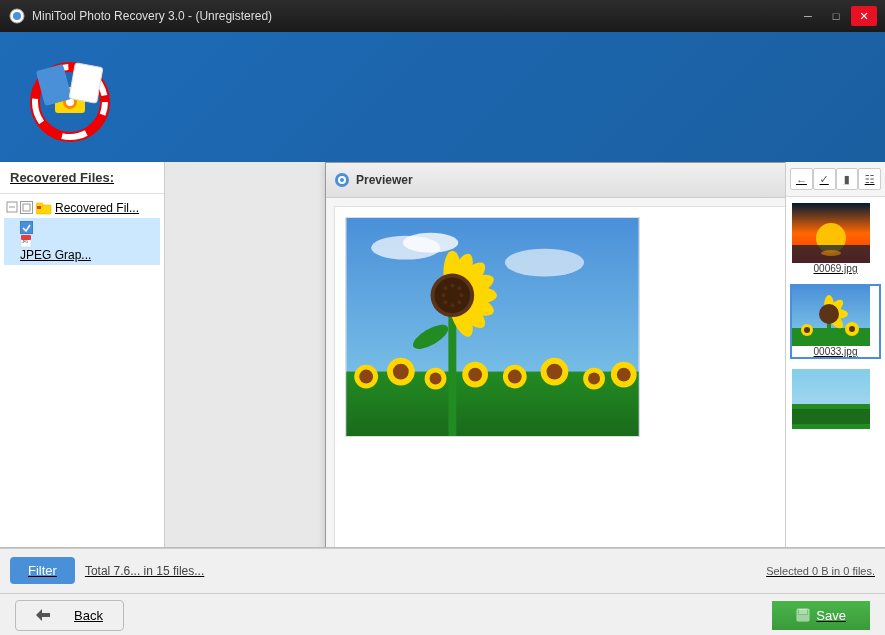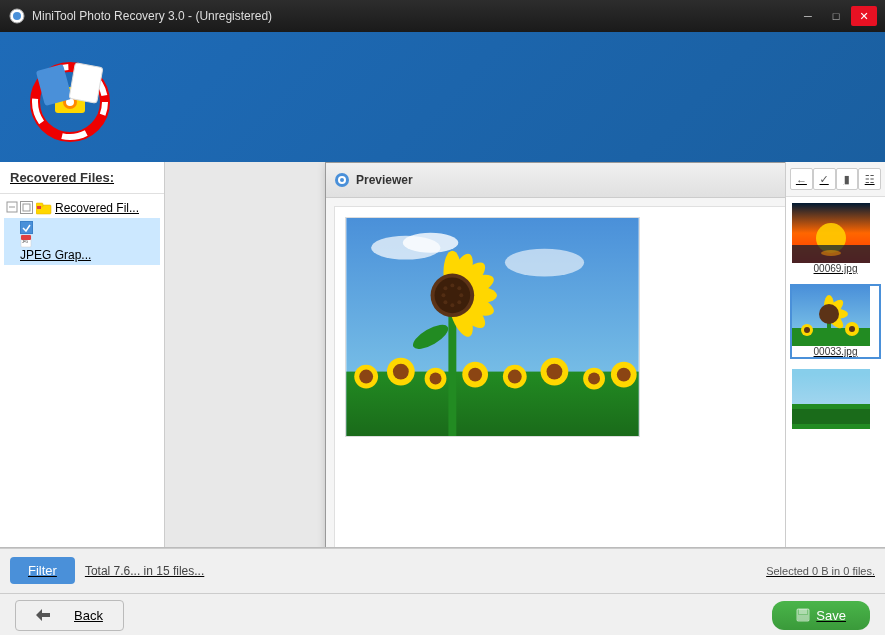--- a/index.html
+++ b/index.html
@@ -261,21 +261,21 @@
       font-size: 13px;
       display: flex;
       align-items: center;
       gap: 24px;
     }
     .save-btn {
       background: linear-gradient(to bottom, #4ab54a, #3a9a3a);
       color: #fff;
       border: none;
       padding: 7px 24px;
-      border-radius: 12px;
+      border-radius: 0;
       cursor: pointer;
       font-size: 13px;
       display: flex;
       align-items: center;
       gap: 6px;
     }
 
     
     .previewer-dialog {
       position: absolute;

